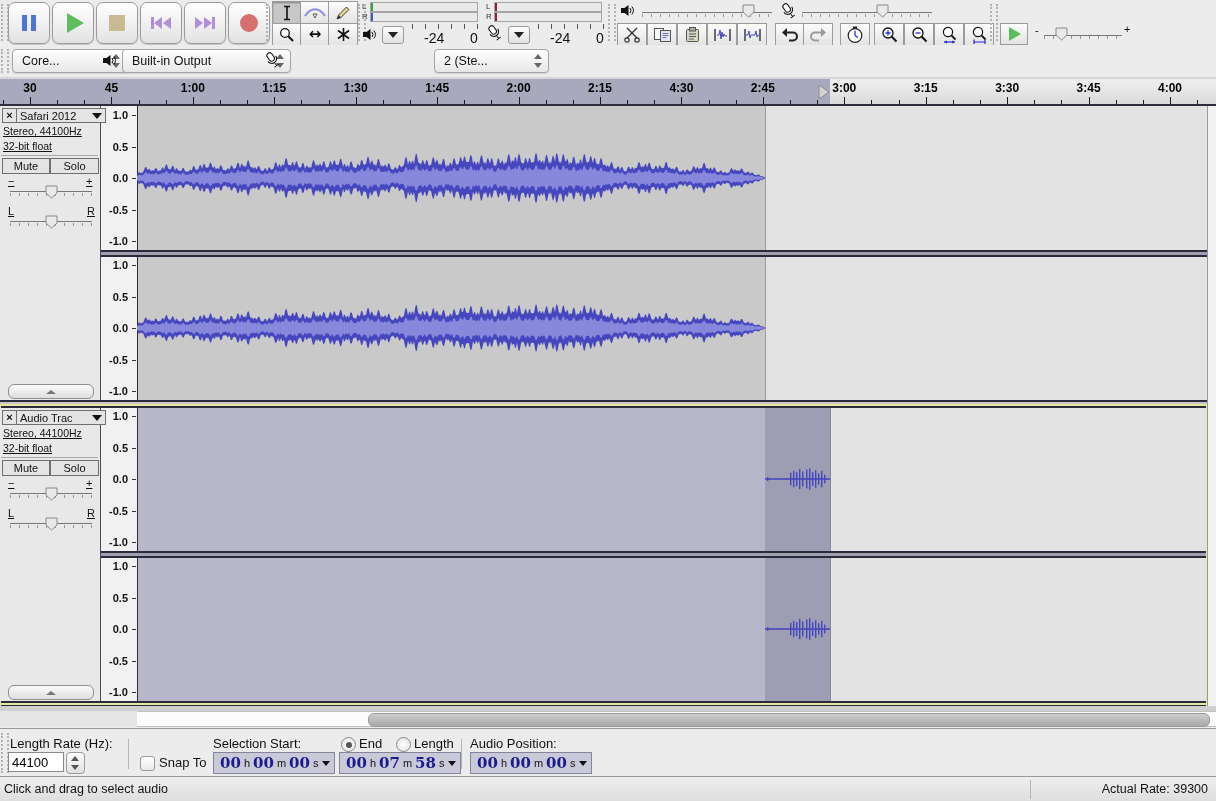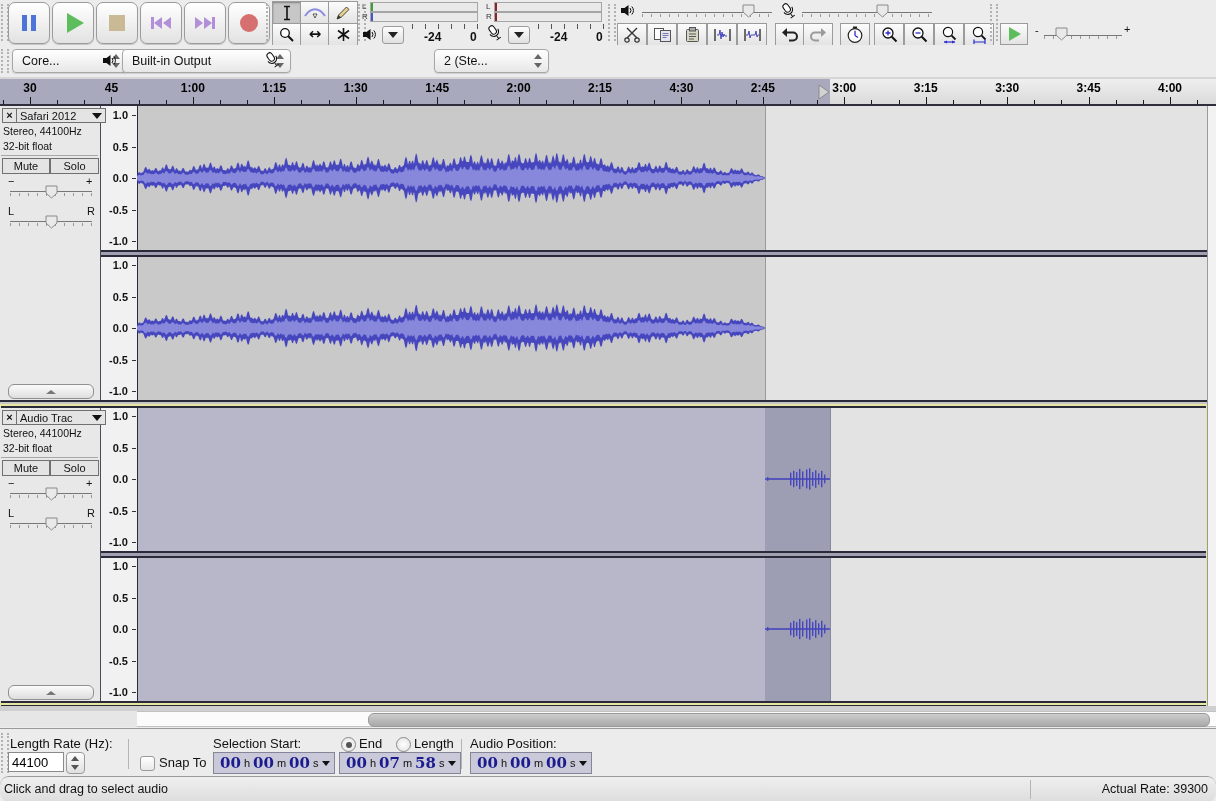--- a/index.html
+++ b/index.html
@@ -13,56 +13,56 @@
   .toolbtn{position:absolute;width:28px;height:21px;border:1px solid #9b9b9b;background:linear-gradient(#fcfcfc,#e3e3e3);
         display:flex;align-items:center;justify-content:center;}
   .toolbtn.pressed{background:#c7c7c7;box-shadow:inset 0 1px 2px rgba(0,0,0,.35);}
   .ebtn{position:absolute;top:23px;width:28px;height:21px;border:1px solid #9b9b9b;background:linear-gradient(#fcfcfc,#e3e3e3);
         display:flex;align-items:center;justify-content:center;}
   .ddbtn{position:absolute;width:20px;height:16px;border:1px solid #9b9b9b;border-radius:3px;background:linear-gradient(#fdfdfd,#e0e0e0);
         display:flex;align-items:center;justify-content:center;font-size:8px;color:#222;}
   .mlabel{position:absolute;font-size:8px;color:#333;}
   .mbar{position:absolute;height:8px;background:#e9e9e9;border:1px solid #a5a5a5;}
   .mticks{position:absolute;height:5px;background:repeating-linear-gradient(to right,#555 0 1px,transparent 1px 13px);}
-  .mnum{position:absolute;font-size:12px;color:#111;font-weight:bold;}
+  .mnum{position:absolute;font-size:14px;color:#111;}
   .sliderline{position:absolute;height:1px;background:#777;}
   .sliderticks{position:absolute;height:3px;background:repeating-linear-gradient(to right,#999 0 1px,transparent 1px 9px);}
   .macsel{position:absolute;height:22px;border:1px solid #a6a6a6;border-radius:4px;background:linear-gradient(#ffffff,#e7e7e7);
         display:flex;align-items:center;font-size:12.5px;color:#111;padding:0 20px 0 9px;box-shadow:0 1px 1px rgba(0,0,0,.12);}
   .updown{position:absolute;right:6px;top:4px;width:9px;height:14px;}
   .updown::before{content:"";position:absolute;left:1px;top:0;border-left:4px solid transparent;border-right:4px solid transparent;border-bottom:5px solid #666;}
   .updown::after{content:"";position:absolute;left:1px;bottom:0;border-left:4px solid transparent;border-right:4px solid transparent;border-top:5px solid #666;}
   
   #ruler{position:absolute;left:0;top:79px;width:1216px;height:25px;background:linear-gradient(#efefef,#dadada);border-bottom:2px solid #2e2e3c;}
   .rlabel{position:absolute;top:2px;font:700 12px "Liberation Sans",sans-serif;color:#000;transform:translateX(-50%);}
   .rtick{position:absolute;bottom:0;width:1px;background:#1a1a1a;}
   
   .panel{position:absolute;left:0;width:100px;background:#e8e8e8;border-right:1px solid #4a4a5a;}
   .vruler{position:absolute;left:101px;width:36px;background:#f1f1f1;border-right:1px solid #2a2a3a;}
   .scale-lab{position:absolute;width:28px;text-align:right;font:600 11px "Liberation Sans",sans-serif;color:#111;}
   .scale-dash{position:absolute;height:1px;width:4px;background:#333;}
   .panelbtn{position:absolute;border:1px solid #707070;background:#e4e4e4;font-size:11px;color:#111;text-align:center;line-height:14px;}
-  .ptext{position:absolute;font-size:10.5px;color:#111;white-space:nowrap;}
+  .ptext{position:absolute;font-size:10.5px;color:#111;white-space:nowrap;text-decoration:underline;}
   .chan{position:absolute;}
   .collapse{position:absolute;left:8px;width:84px;height:13px;border:1px solid #909090;border-radius:6px;background:linear-gradient(#fbfbfb,#dedede);display:flex;align-items:center;justify-content:center;}
   .caret-up{width:0;height:0;border-left:5px solid transparent;border-right:5px solid transparent;border-bottom:4px solid #777;}
   
   #selbar{position:absolute;left:0;top:728px;width:1216px;height:48px;background:#ececec;border-top:1px solid #9a9a9a;}
   .sblabel{position:absolute;font-size:13px;color:#111;white-space:nowrap;}
   .timefield{position:absolute;height:20px;background:#c9c9da;border:1px solid #85859a;display:flex;align-items:center;padding:0 4px;}
   .tf-num{font:700 15px "DejaVu Serif",serif;color:#1b1b8e;margin:0 2px;}
   .tf-unit{font:11px "Liberation Sans",sans-serif;color:#111;margin:0 1px;}
   .tf-dd{width:0;height:0;border-left:4px solid transparent;border-right:4px solid transparent;border-top:5px solid #111;margin-left:3px;}
   .radio{position:absolute;width:13px;height:13px;border:1px solid #8a8a8a;border-radius:50%;background:radial-gradient(#ffffff,#e0e0e0);}
   .radio.on::after{content:"";position:absolute;left:3.5px;top:3.5px;width:6px;height:6px;border-radius:50%;background:#555;}
   .checkbox{position:absolute;width:13px;height:13px;border:1px solid #9a9a9a;border-radius:3px;background:linear-gradient(#ffffff,#e8e8e8);}
   .stepper{position:absolute;width:17px;height:20px;border:1px solid #9a9a9a;border-radius:4px;background:linear-gradient(#fdfdfd,#e0e0e0);}
   .stepper::before{content:"";position:absolute;left:4px;top:3px;border-left:4px solid transparent;border-right:4px solid transparent;border-bottom:5px solid #555;}
   .stepper::after{content:"";position:absolute;left:4px;bottom:3px;border-left:4px solid transparent;border-right:4px solid transparent;border-top:5px solid #555;}
-  #statusbar{position:absolute;left:0;top:776px;width:1216px;height:25px;background:linear-gradient(#efefef,#dddddd);border-top:1px solid #9a9a9a;font-size:12.5px;color:#111;border-radius:9px;}
+  #statusbar{position:absolute;left:0;top:776px;width:1216px;height:25px;background:linear-gradient(#efefef,#dddddd);border-top:1px solid #9a9a9a;font-size:12.5px;color:#111;}
   .vline{position:absolute;width:1px;background:#b5b5b5;}
 </style>
 </head>
 <body>
 
 <div id="app">
 
   <div class="abs" style="left:0;top:0;width:1216px;height:45px;background:#ececec;border-bottom:1px solid #9a9a9a;">
     <div class="grip" style="left:1px;"></div>
 

